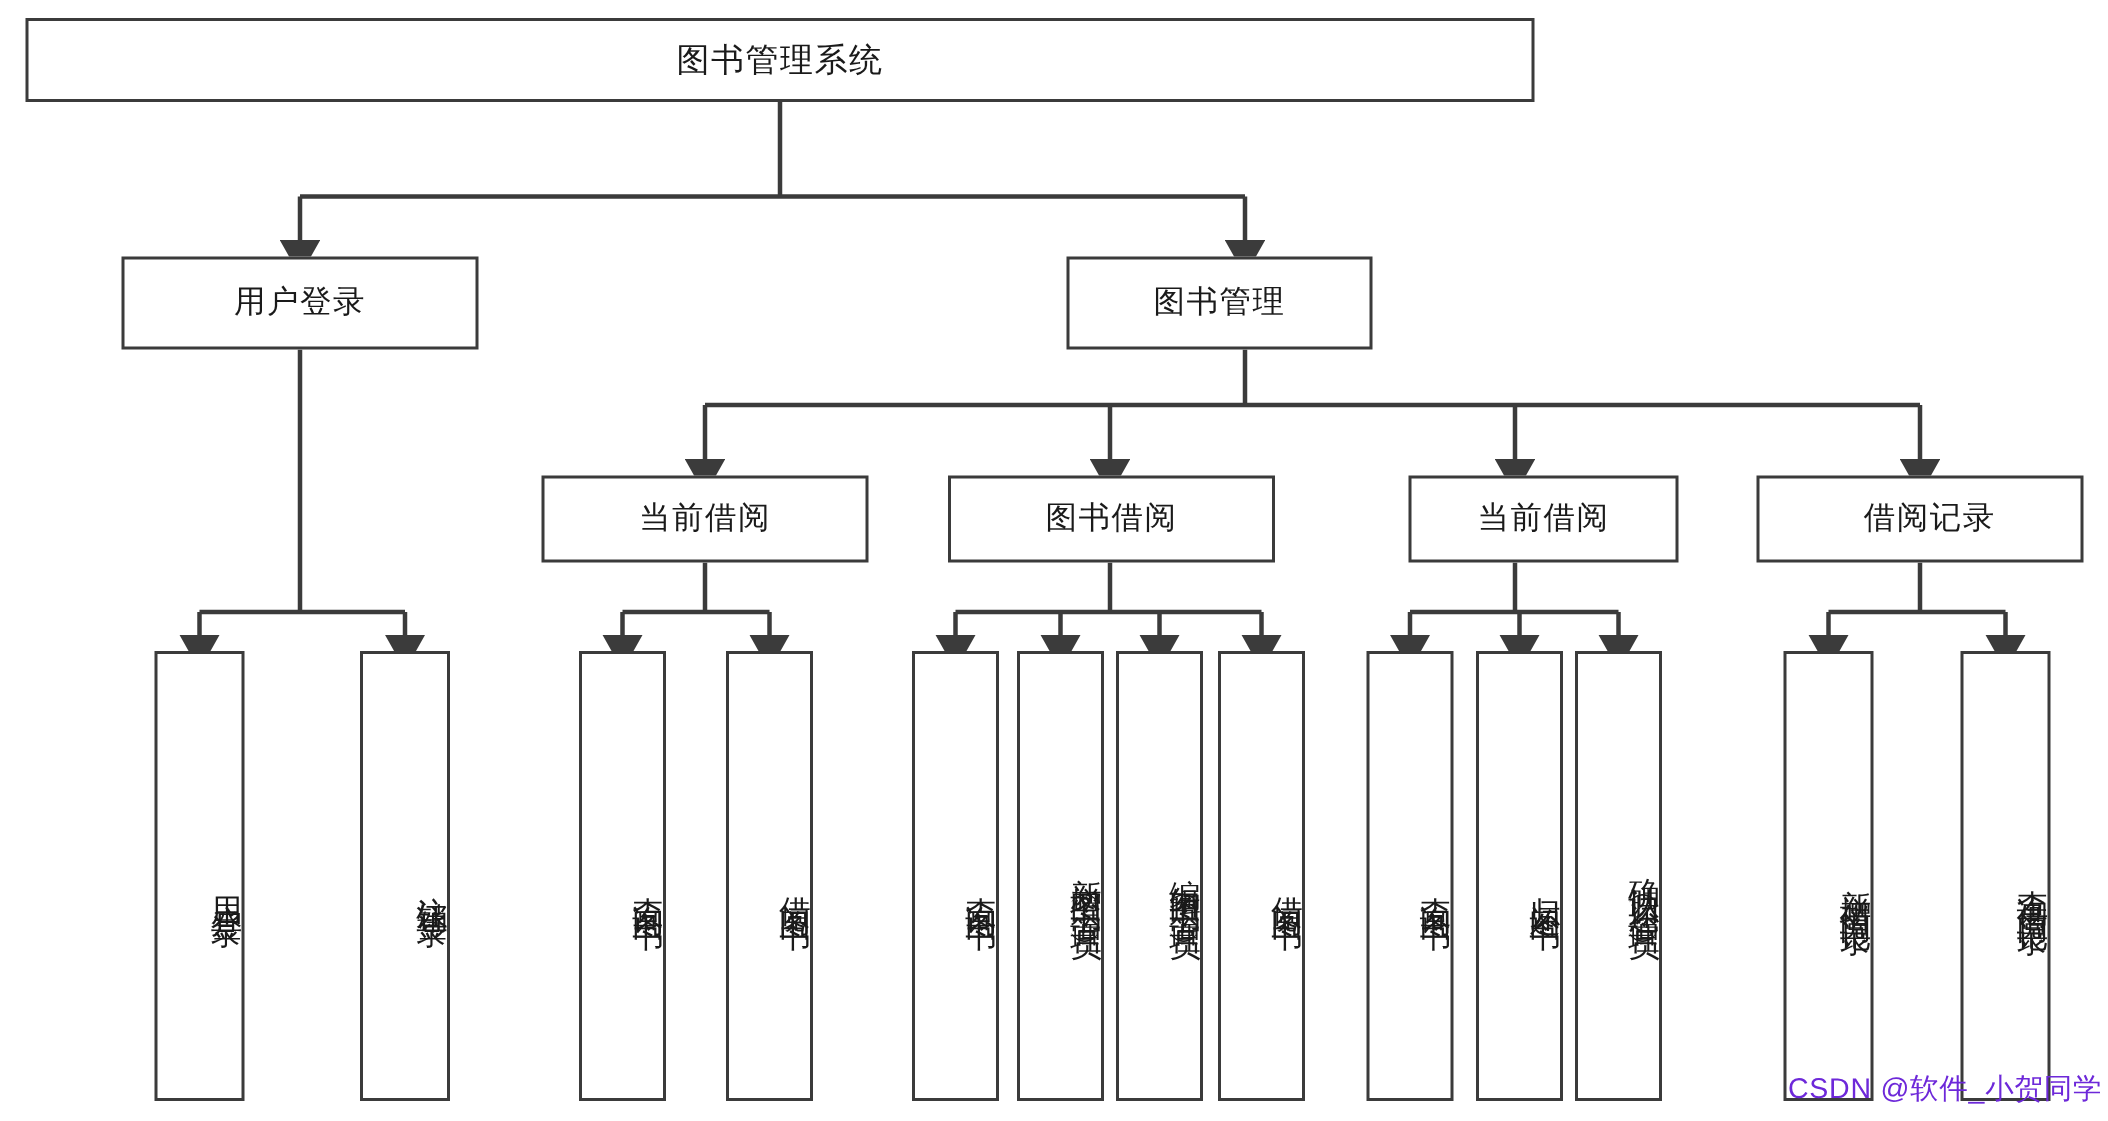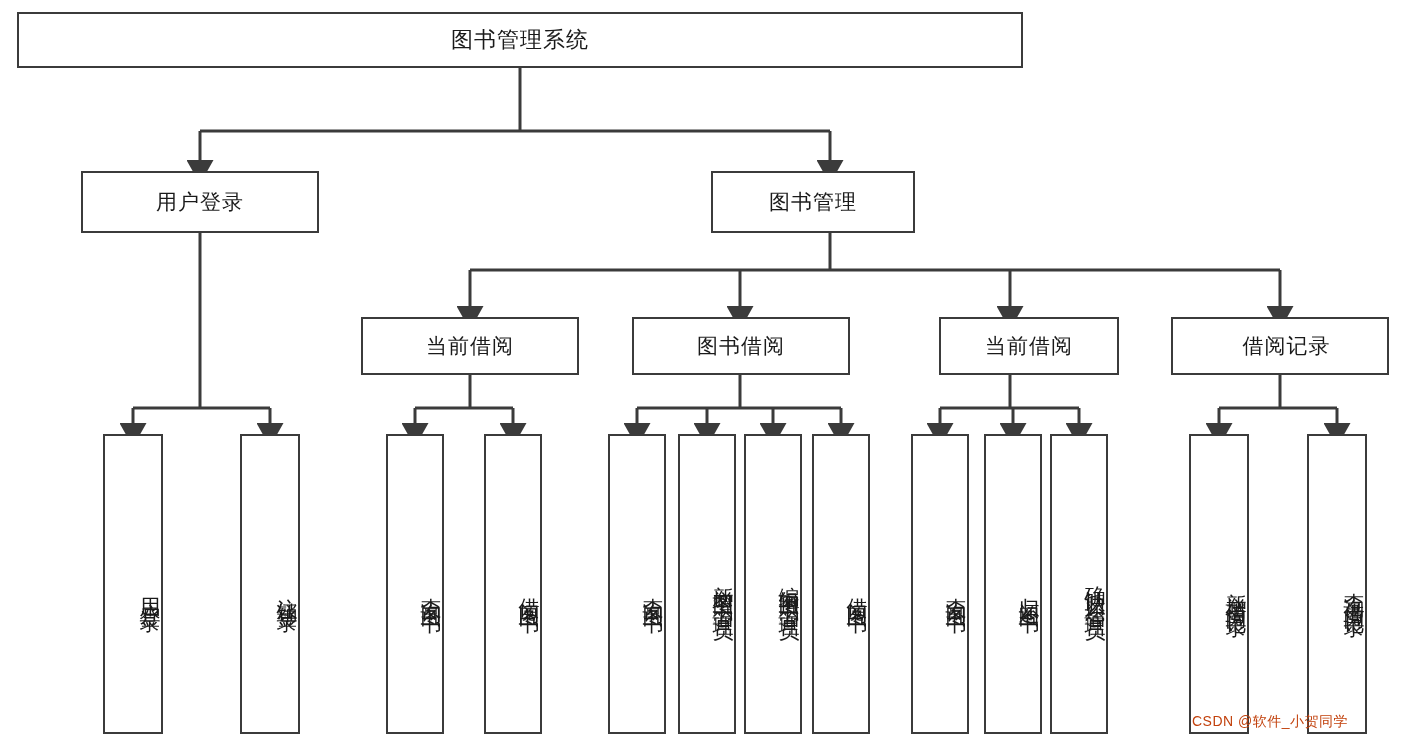--- a/index.html
+++ b/index.html
@@ -53,22 +53,22 @@
     line-height: 1;
     padding-top: 14px;
     align-items: flex-start;
     justify-content: center;
     text-align: center;
   }
   .watermark {
     position: absolute;
     left: 1192px;
     top: 713px;
-    font-size: 14px;
-    color: #c2410c;
+    font-size: 19px;
+    color: #6d28d9;
     white-space: nowrap;
     z-index: 3;
     letter-spacing: 0.5px;
   }
 </style>
 </head>
 <body>
 
 <div id="canvas">
 

